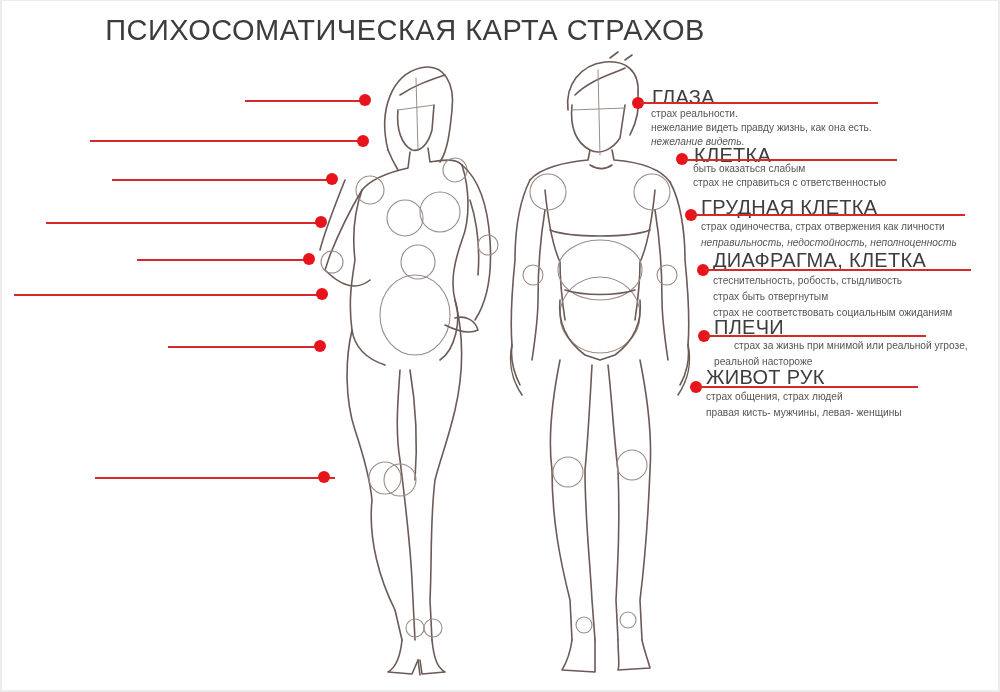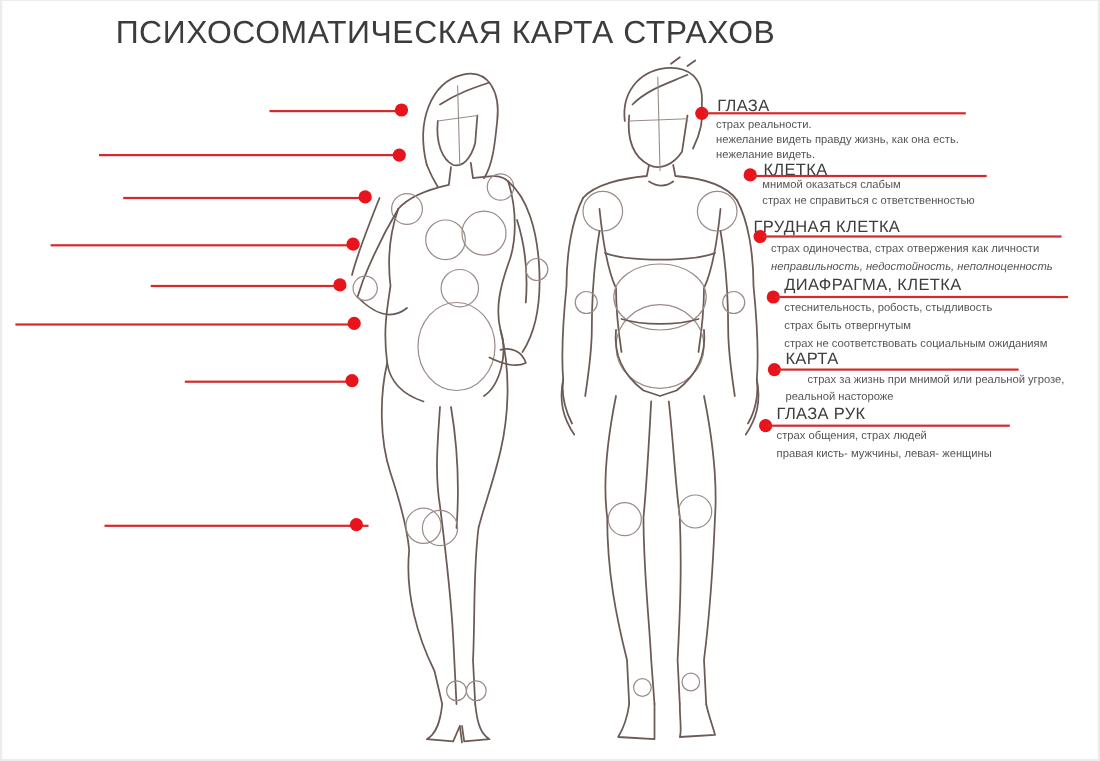--- a/index.html
+++ b/index.html
@@ -2,21 +2,21 @@
 <html><head>
 <meta charset="utf-8">
 <style>
   * { box-sizing: border-box; margin: 0; padding: 0; }
   html, body { width: 1000px; height: 692px; background: #ffffff; overflow: hidden; }
   body { font-family: "Liberation Sans", "DejaVu Sans", sans-serif; color: #4a4a4a; position: relative; }
   .frame { position: absolute; left: 0; top: 0; width: 1000px; height: 692px; border: 2px solid #ececec; border-top-width: 1px; background: #fff; }
   .title { position: absolute; left: 0; top: 14px; width: 810px; text-align: center; font-size: 29px; letter-spacing: 0.5px; color: #3c3c3c; font-weight: normal; }
   .figures { position: absolute; left: 0; top: 0; width: 1000px; height: 692px; }
   .label { position: absolute; }
-  .label .head { position: absolute; white-space: nowrap; font-size: 15px; color: #3d3d3d; letter-spacing: 0.3px; line-height: 18px; }
+  .label .head { position: absolute; white-space: nowrap; font-size: 20px; color: #3d3d3d; letter-spacing: 0.3px; line-height: 18px; }
   .label .line { position: absolute; height: 2px; background: #d62a2a; }
   .label .dot { position: absolute; width: 12px; height: 12px; border-radius: 50%; background: #e8141c; }
   .label .desc { position: absolute; white-space: nowrap; font-size: 10.2px; color: #555; line-height: 16px; }
 </style>
 </head>
 <body>
 
 <div class="frame"></div>
 
 <h1 class="title">ПСИХОСОМАТИЧЕСКАЯ КАРТА СТРАХОВ</h1>
@@ -174,56 +174,56 @@
   </div>
 </div>
 
 <div class="right">
   <div class="label">
     <div class="dot" style="left:632px;top:97px;"></div>
     <span class="head" style="left:652px;top:88px;">ГЛАЗА</span>
     <div class="line" style="left:640px;top:102px;width:238px;"></div>
     <span class="desc" style="left:651px;top:106px;">страх реальности.</span>
     <span class="desc" style="left:651px;top:120px;">нежелание видеть правду жизнь, как она есть.</span>
-    <span class="desc" style="left:651px;top:134px;">нежелание видеть.</span>
+    <span class="desc" style="left:651px;top:134px;font-style:italic;">нежелание видеть.</span>
   </div>
 
   <div class="label">
     <div class="dot" style="left:676px;top:153px;"></div>
     <span class="head" style="left:694px;top:146px;">КЛЕТКА</span>
     <div class="line" style="left:684px;top:159px;width:213px;"></div>
-    <span class="desc" style="left:693px;top:161px;">мнимой оказаться слабым</span>
+    <span class="desc" style="left:693px;top:161px;">быть оказаться слабым</span>
     <span class="desc" style="left:693px;top:175px;">страх не справиться с ответственностью</span>
   </div>
 
   <div class="label">
     <div class="dot" style="left:685px;top:209px;"></div>
-    <span class="head" style="left:685px;top:198px;">ГРУДНАЯ КЛЕТКА</span>
+    <span class="head" style="left:701px;top:198px;">ГРУДНАЯ КЛЕТКА</span>
     <div class="line" style="left:693px;top:214px;width:272px;"></div>
     <span class="desc" style="left:701px;top:219px;">страх одиночества, страх отвержения как личности</span>
     <span class="desc" style="left:701px;top:235px;font-style:italic;">неправильность, недостойность, неполноценность</span>
   </div>
 
   <div class="label">
     <div class="dot" style="left:697px;top:264px;"></div>
     <span class="head" style="left:713px;top:251px;">ДИАФРАГМА, КЛЕТКА</span>
     <div class="line" style="left:705px;top:269px;width:266px;"></div>
     <span class="desc" style="left:713px;top:273px;text-align:right;">стеснительность, робость, стыдливость</span>
     <span class="desc" style="left:713px;top:289px;">страх быть отвергнутым</span>
     <span class="desc" style="left:713px;top:305px;">страх не соответствовать социальным ожиданиям</span>
   </div>
 
   <div class="label">
     <div class="dot" style="left:698px;top:330px;"></div>
-    <span class="head" style="left:714px;top:318px;">КАРТА</span>
+    <span class="head" style="left:714px;top:318px;">ПЛЕЧИ</span>
     <div class="line" style="left:706px;top:335px;width:220px;"></div>
     <span class="desc" style="left:714px;top:338px;margin-left:20px;">страх за жизнь при мнимой или реальной угрозе,</span>
     <span class="desc" style="left:714px;top:354px;">реальной настороже</span>
   </div>
 
   <div class="label">
     <div class="dot" style="left:690px;top:381px;"></div>
-    <span class="head" style="left:706px;top:368px;">ГЛАЗА РУК</span>
+    <span class="head" style="left:706px;top:368px;">ЖИВОТ РУК</span>
     <div class="line" style="left:698px;top:386px;width:220px;"></div>
     <span class="desc" style="left:706px;top:389px;">страх общения, страх людей</span>
     <span class="desc" style="left:706px;top:405px;">правая кисть- мужчины, левая- женщины</span>
   </div>
 </div>
 
 </body></html>

